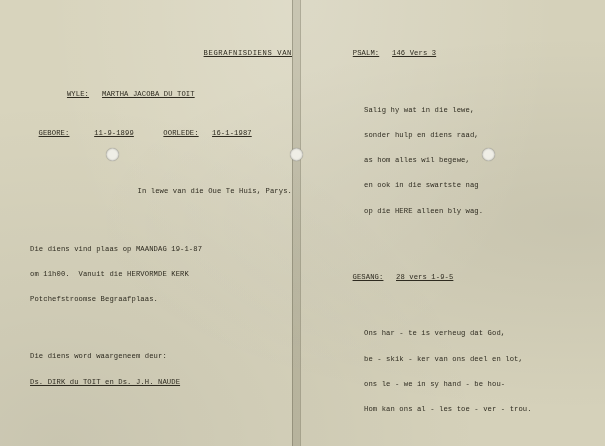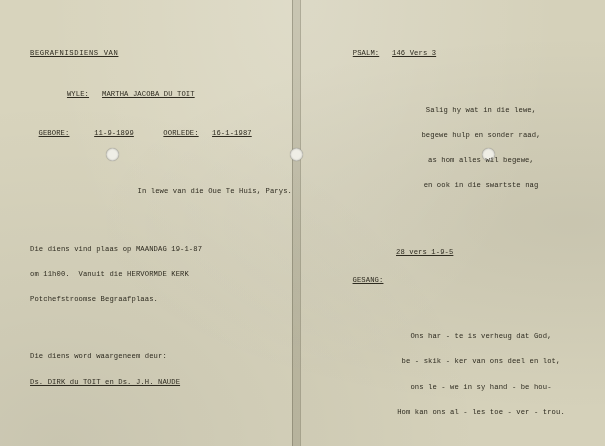--- a/index.html
+++ b/index.html
@@ -43,26 +43,26 @@
     top:0;
     color:#2e2b20;
     font-size:7.2px;
     line-height:8.4px;
     letter-spacing:0.1px;
     white-space:pre;
   }
   .left{left:30px;width:262px;}
   .right{left:340px;width:258px;}
   .blk{margin-bottom:7px;}
-  .ctr{text-align:left;}
+  .ctr{text-align:right;}
   .u{text-decoration:underline;}
   .hd{letter-spacing:0.6px;}
   .row{display:flex;text-align:center;}
   .lbl{display:inline-block;}
-  .ind2{padding-left:24px;text-align:center;}
+  .ind2{padding-left:24px;}
 </style>
 </head>
 <body>
 
 <div id="sheet">
 
   <div class="fold" style="left:292px;"></div>
   <div class="fold" style="left:300px;"></div>
 
   <div class="hole" style="left:106px;top:148px;"></div>
@@ -115,27 +115,28 @@
 
   <div class="col right" style="top:24px;">
 
     <div class="row">
       <span class="lbl u" style="width:52px;">PSALM:</span>
       <span class="u">146 Vers 3</span>
     </div>
 
     <div class="blk ind2" style="margin-top:6px;">
       <div>Salig hy wat in die lewe,</div>
-      <div>begewe hulp en sonder raad,</div>
+      <div>sonder hulp en diens raad,</div>
       <div>as hom alles wil begewe,</div>
       <div>en ook in die swartste nag</div>
+      <div>op die HERE alleen bly wag.</div>
     </div>
 
     <div class="row" style="margin-top:9px;">
-      <span class="lbl u" style="width:56px;margin-top:28px;">GESANG:</span>
+      <span class="lbl u" style="width:56px;">GESANG:</span>
       <span class="u">28 vers 1-9-5</span>
     </div>
 
     <div class="blk ind2" style="margin-top:6px;">
       <div>Ons har - te is verheug dat God,</div>
       <div>be - skik - ker van ons deel en lot,</div>
       <div>ons le - we in sy hand - be hou-</div>
       <div>Hom kan ons al - les toe - ver - trou.</div>
     </div>
 

